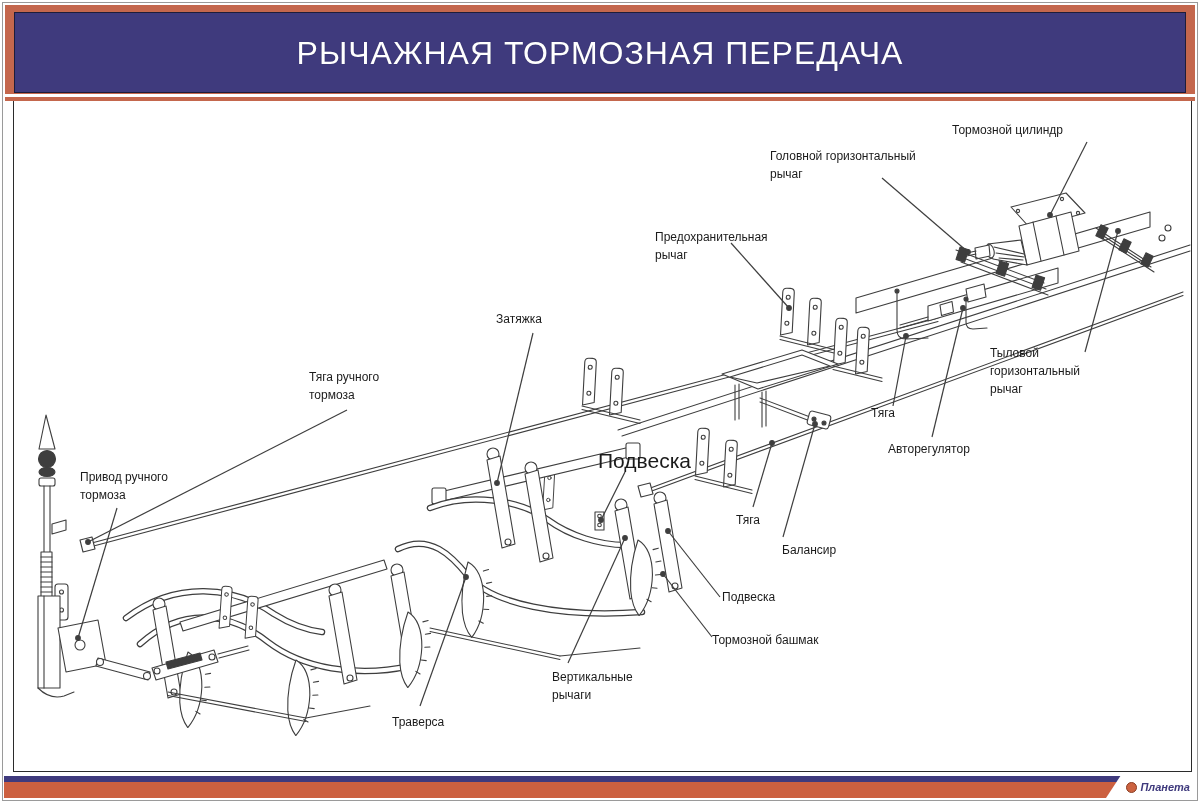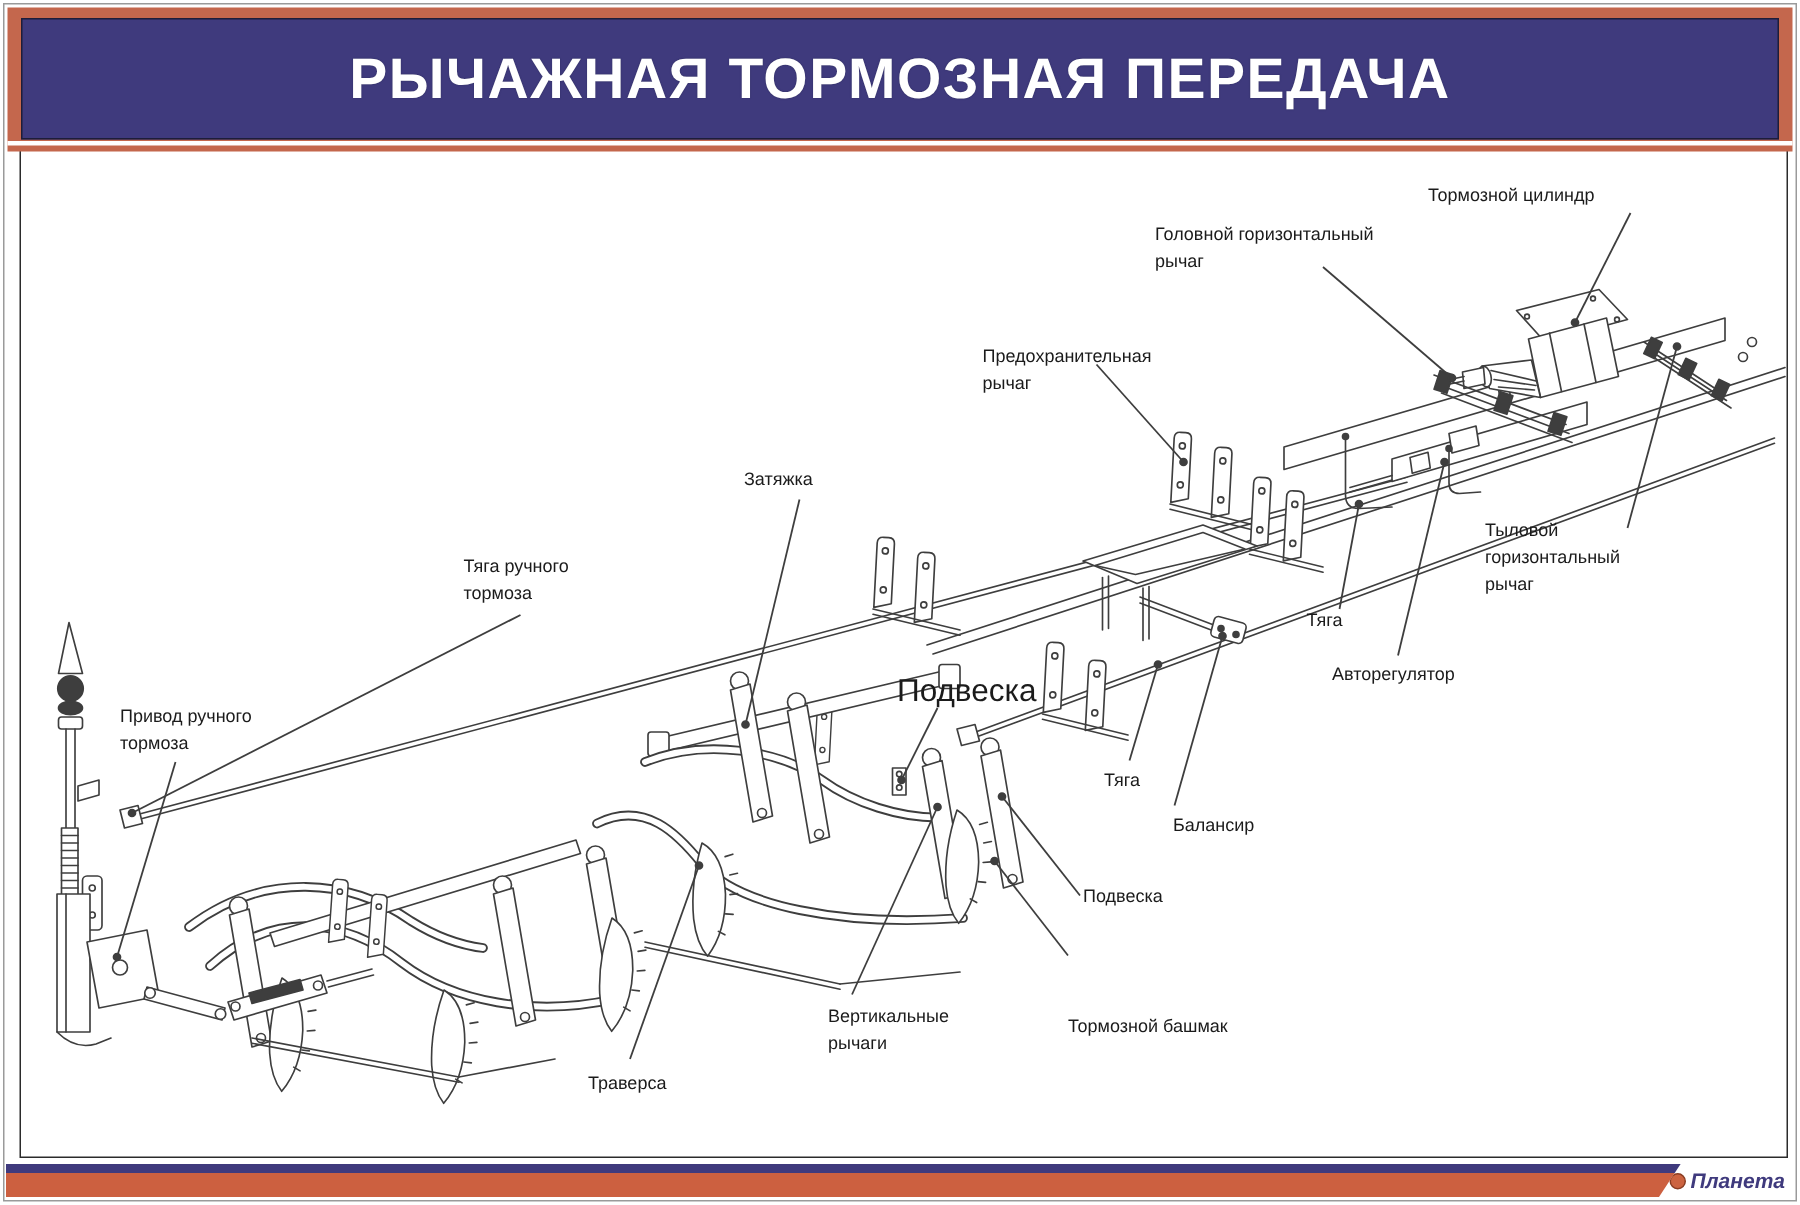--- a/index.html
+++ b/index.html
@@ -3,29 +3,29 @@
 <meta charset="utf-8">
 <style>
   html,body{margin:0;padding:0;background:#ffffff;}
   body{width:1200px;height:803px;position:relative;overflow:hidden;font-family:"Liberation Sans",sans-serif;}
   .outer-hairline{position:absolute;left:2px;top:2px;width:1194px;height:797px;border:1px solid #9a9a9a;}
   .main-box{position:absolute;left:13px;top:12px;width:1177px;height:758px;border:1px solid #2b2b2b;background:#fff;}
   .header-frame{position:absolute;left:5px;top:5px;width:1190px;height:96px;background:#c4674d;}
   .header-gap{position:absolute;left:0;right:0;bottom:4px;height:3px;background:#fff;}
   .header-inner{position:absolute;left:9px;top:7px;right:9px;height:79px;background:#3f3a7d;border:1px solid #1d1d3a;
     display:flex;flex-direction:column;align-items:center;justify-content:center;}
-  .title-line{color:#ffffff;font-weight:bold;font-size:38px;letter-spacing:1px;line-height:38px;white-space:nowrap;
+  .title-line{color:#ffffff;font-weight:normal;font-size:32px;letter-spacing:1px;line-height:38px;white-space:nowrap;
     text-shadow:0 0 1px #2a2a55;}
   .footer-purple{position:absolute;left:4px;top:776px;width:1192px;height:6px;background:#3f3a7d;}
   .footer-orange{position:absolute;left:4px;top:782px;width:1192px;height:16px;background:#cc6040;}
   .logo-chip{position:absolute;left:1106px;top:776px;width:90px;height:22px;background:#ffffff;
     clip-path:polygon(16% 0,100% 0,100% 100%,0 100%);display:flex;align-items:center;justify-content:flex-end;
     padding-right:6px;box-sizing:border-box;gap:3px;}
   .logo-dot{width:9px;height:9px;border-radius:50%;background:#cc6340;border:1px solid #8a3d22;flex:0 0 auto;}
-  .logo-text{font-size:14px;font-style:italic;font-weight:bold;color:#3f3a7d;}
+  .logo-text{font-size:11px;font-style:italic;font-weight:bold;color:#3f3a7d;}
   .diagram{position:absolute;left:0;top:0;width:1200px;height:803px;pointer-events:none;}
   .lbl{position:absolute;font-size:12px;line-height:18px;color:#1b1b1b;white-space:pre-line;}
   .lbl-big{font-size:21px;line-height:23px;}
 </style>
 </head>
 <body>
 
 <div class="outer-hairline"></div>
 <div class="main-box"></div>
 
@@ -282,21 +282,21 @@
 тормоза</div>
 <div class="lbl lbl-big" style="left:598px;top:449px;">Подвеска</div>
 <div class="lbl" style="left:871px;top:404px;">Тяга</div>
 <div class="lbl" style="left:888px;top:440px;">Авторегулятор</div>
 <div class="lbl" style="left:990px;top:344px;">Тыловой
 горизонтальный
 рычаг</div>
 <div class="lbl" style="left:736px;top:511px;">Тяга</div>
 <div class="lbl" style="left:741px;top:541px;margin-left:41px;">Балансир</div>
 <div class="lbl" style="left:722px;top:588px;">Подвеска</div>
-<div class="lbl" style="left:712px;top:631px;margin-top:44px;">Тормозной башмак</div>
+<div class="lbl" style="left:712px;top:631px;">Тормозной башмак</div>
 <div class="lbl" style="left:552px;top:668px;">Вертикальные
 рычаги</div>
 <div class="lbl" style="left:392px;top:713px;">Траверса</div>
 
 <div class="footer-purple"></div>
 <div class="footer-orange"></div>
 <div class="logo-chip">
   <span class="logo-dot"></span>
   <span class="logo-text">Планета</span>
 </div>

